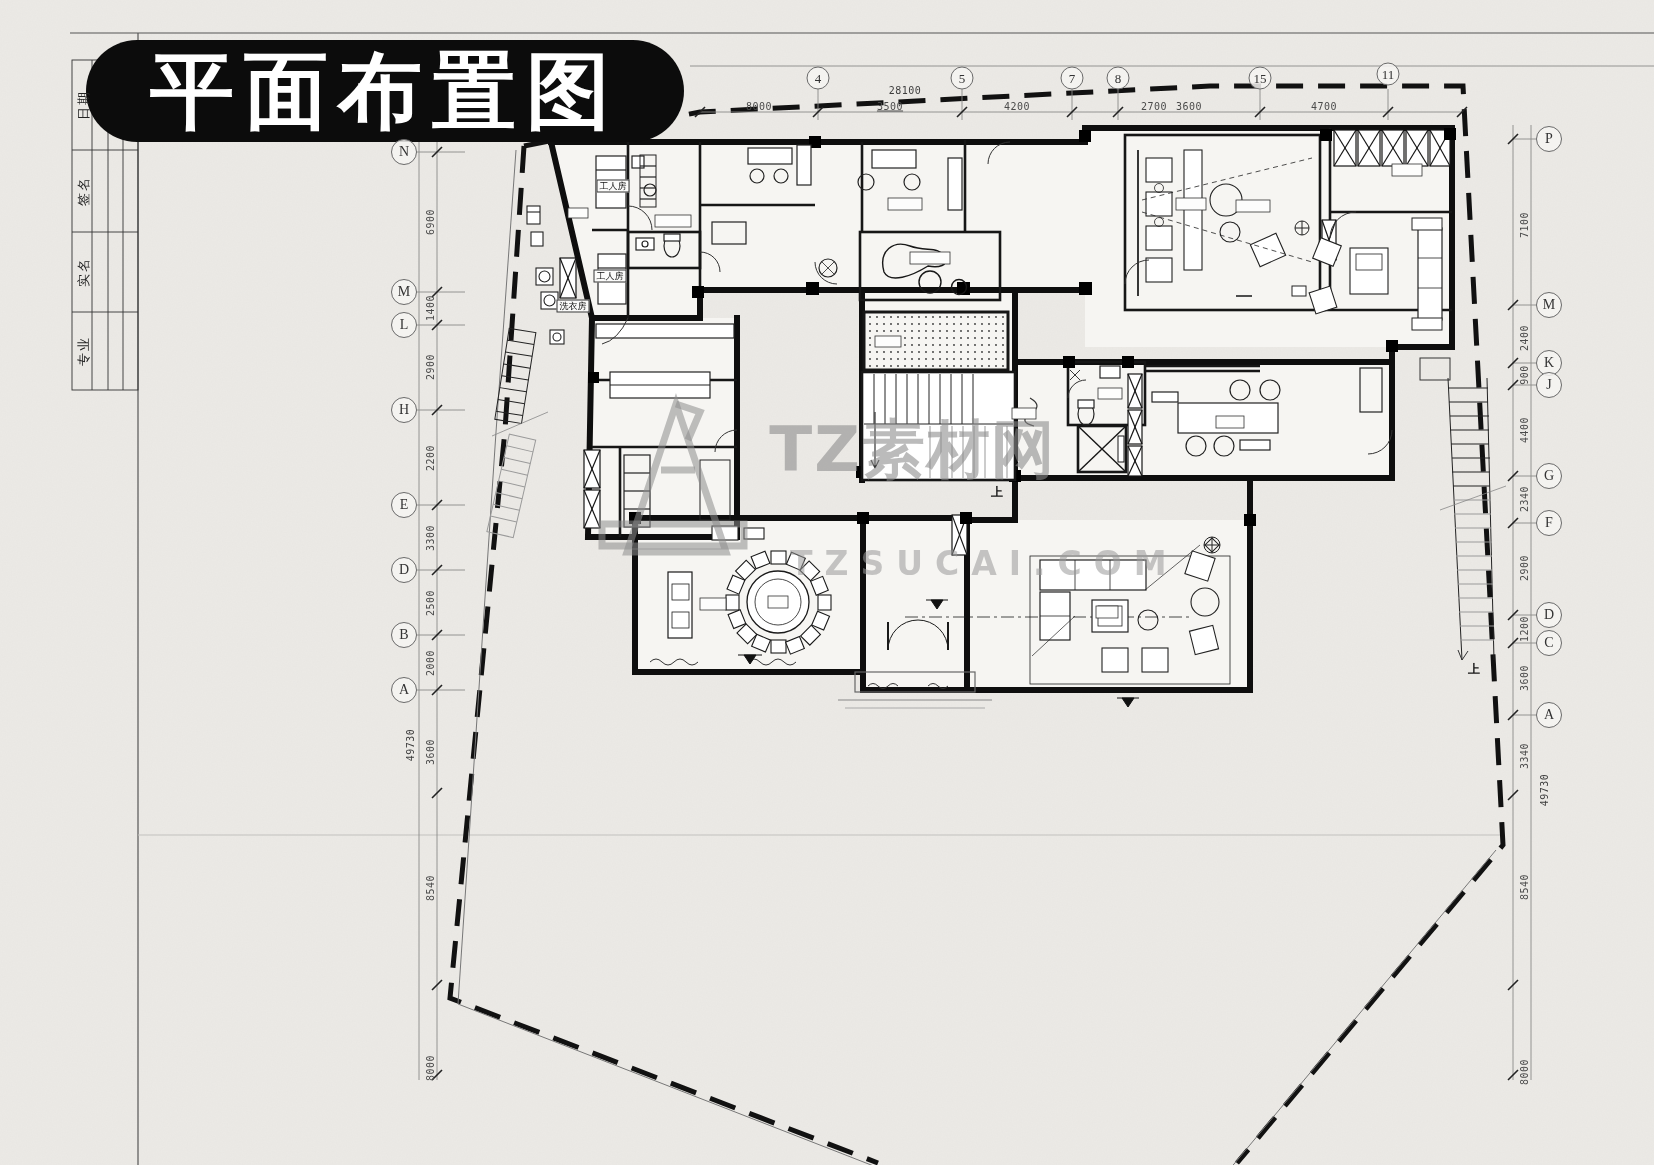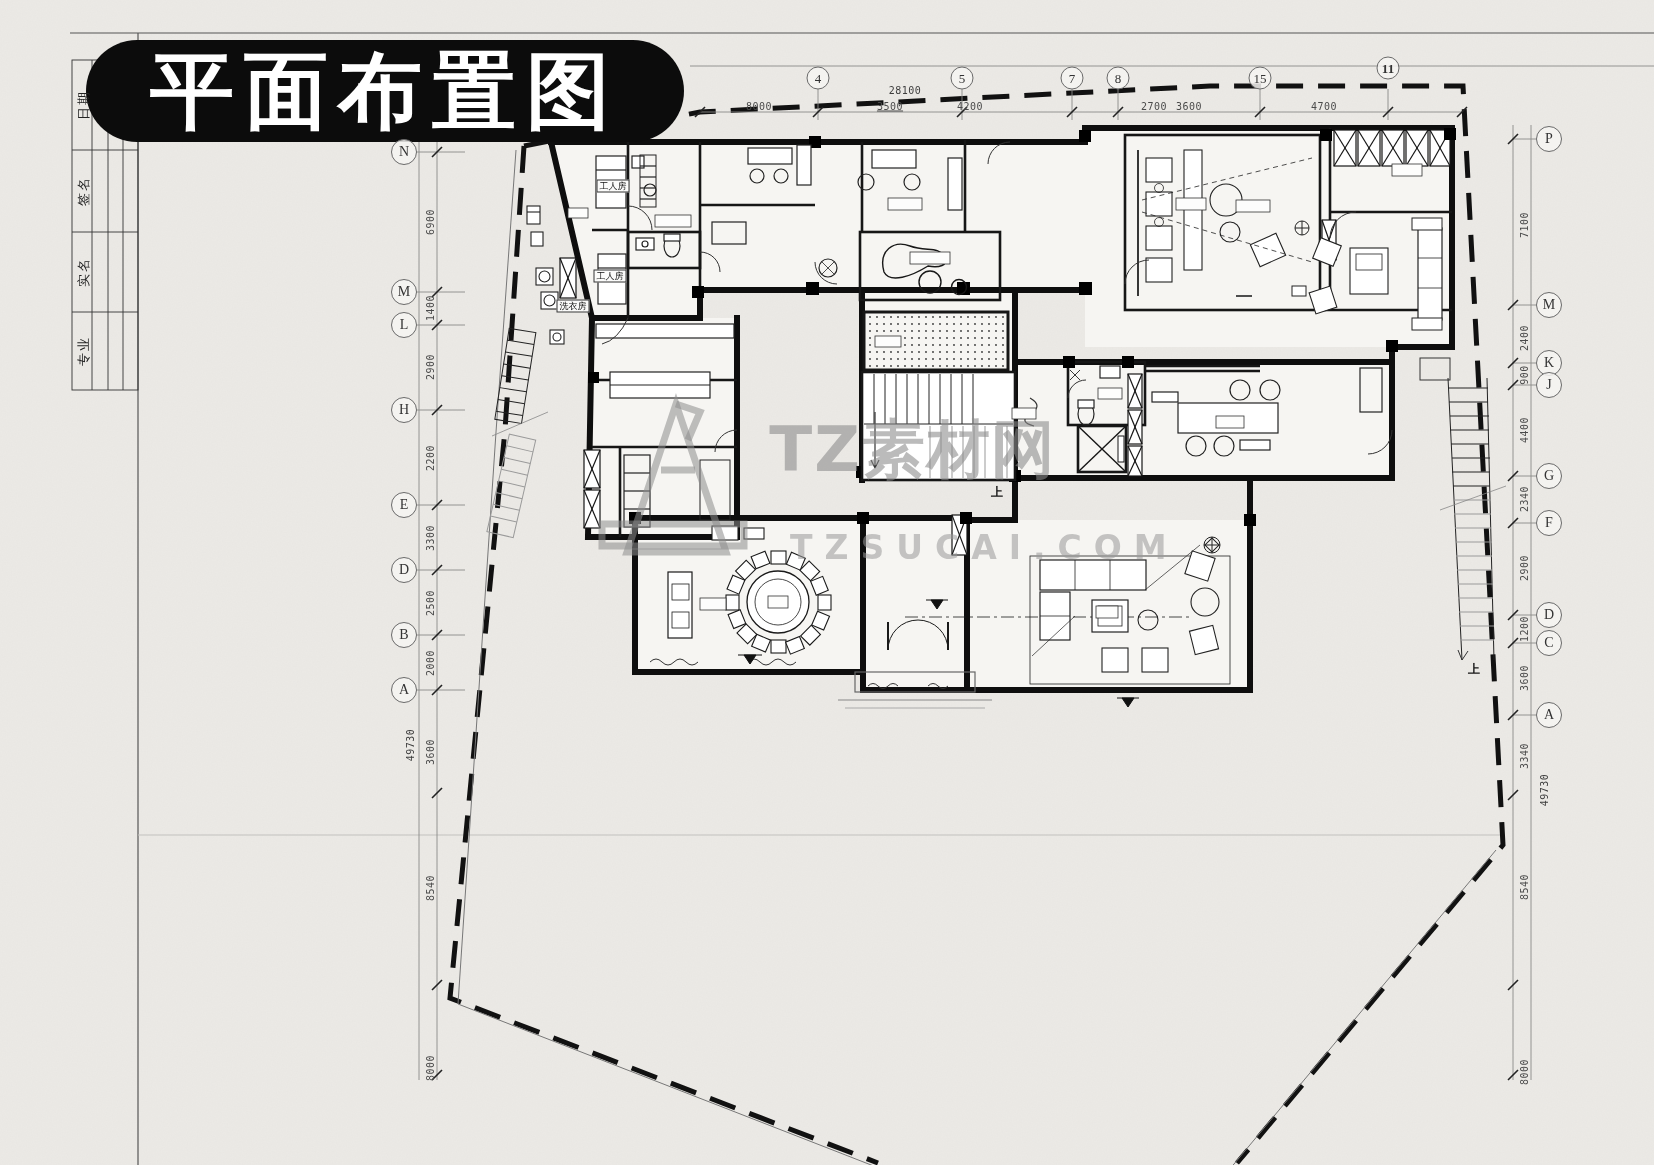--- a/index.html
+++ b/index.html
@@ -48,21 +48,21 @@
     padding:0 2px;line-height:11px;white-space:nowrap;
   }
   .plan-label.bare{background:transparent;border:none;font-size:12px;font-weight:bold;}
   
   .wm-brand{
     position:absolute;left:748px;top:418px;width:330px;text-align:center;
     font-size:63px;font-weight:bold;color:#8b8b8b;opacity:.58;line-height:1;
     letter-spacing:2px;white-space:nowrap;pointer-events:none;
   }
   .wm-domain{
-    position:absolute;left:790px;top:528px;width:290px;text-align:center;
+    position:absolute;left:790px;top:544px;width:290px;text-align:center;
     font-size:33px;font-weight:bold;color:#9a9a9a;opacity:.55;letter-spacing:12px;
     white-space:nowrap;pointer-events:none;
   }
 </style>
 </head>
 <body>
 
 <div class="stage">
 
   <svg class="plan" width="1654" height="1165" viewBox="0 0 1654 1165">
@@ -664,24 +664,24 @@
       <span class="tb-label" style="left: 84px; top: 191px;">签名</span>
       <span class="tb-label" style="left: 84px; top: 272px;">实名</span>
       <span class="tb-label" style="left: 84px; top: 351px;">专业</span>
     </div>
   <div id="grid-annotations">
       <span class="bubble top" style="left: 818px; top: 78px;">4</span>
       <span class="bubble top" style="left: 962px; top: 78px;">5</span>
       <span class="bubble top" style="left: 1072px; top: 78px;">7</span>
       <span class="bubble top" style="left: 1118px; top: 78px;">8</span>
       <span class="bubble top" style="left: 1260px; top: 78px;">15</span>
-      <span class="bubble top" style="left: 1388px; top: 68px; font-weight: bold;">11</span>
+      <span class="bubble top" style="left: 1388px; top: 74px;">11</span>
       <span class="dim" style="left: 759px; top: 106px;">8000</span>
       <span class="dim" style="left: 890px; top: 106px; text-decoration: underline;">3500</span>
-      <span class="dim" style="left: 970px; top: 106px;">4200</span>
+      <span class="dim" style="left: 1017px; top: 106px;">4200</span>
       <span class="dim" style="left: 1154px; top: 106px;">2700</span>
       <span class="dim" style="left: 1189px; top: 106px;">3600</span>
       <span class="dim" style="left: 1324px; top: 106px;">4700</span>
       <span class="dim total" style="left: 905px; top: 90px;">28100</span>
       <span class="bubble side" style="left: 404px; top: 152px;">N</span>
       <span class="bubble side" style="left: 404px; top: 292px;">M</span>
       <span class="bubble side" style="left: 404px; top: 325px;">L</span>
       <span class="bubble side" style="left: 404px; top: 410px;">H</span>
       <span class="bubble side" style="left: 404px; top: 505px;">E</span>
       <span class="bubble side" style="left: 404px; top: 570px;">D</span>

